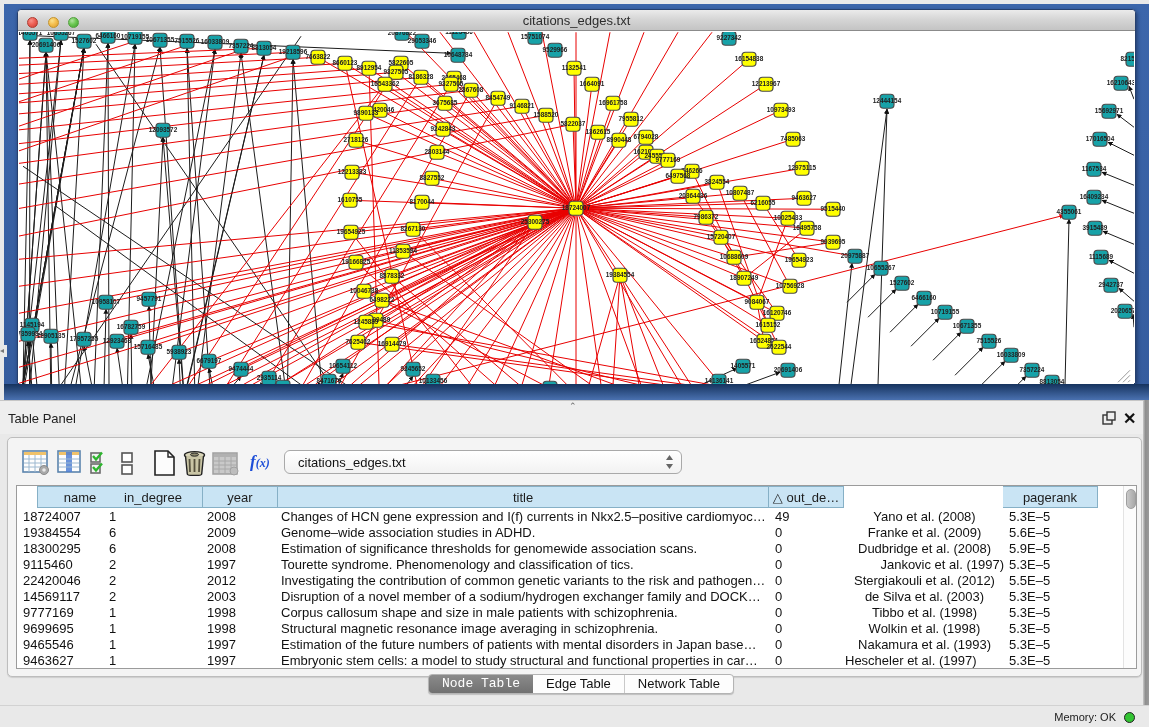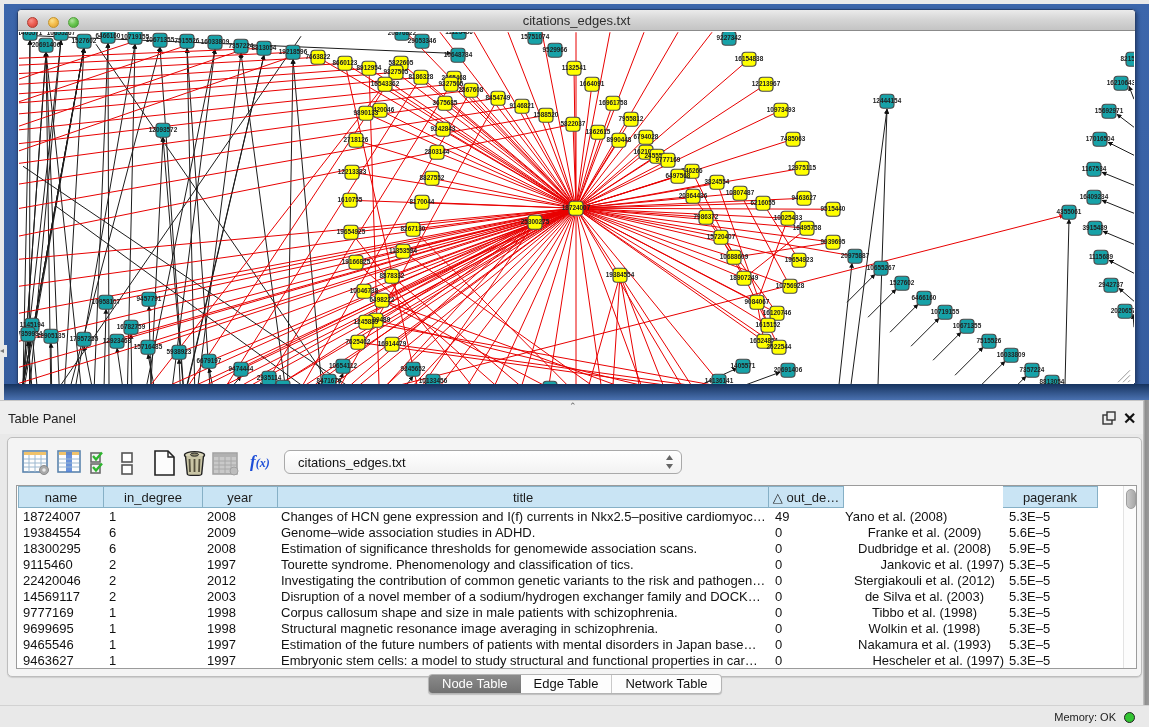--- a/index.html
+++ b/index.html
@@ -38,32 +38,32 @@
 .ic { position:absolute; top:12px; height:26px; }
 #drop { position:absolute; left:276px; top:12px; width:398px; height:24px; background:linear-gradient(#ffffff,#f2f2f2);
   border:1px solid #a9a9a9; border-radius:6px; }
 #drop .txt { position:absolute; left:13px; top:4px; font-size:13px; color:#111; }
 #drop .arr { position:absolute; right:7px; top:3px; }
 
 #tbl { position:absolute; left:8px; top:47px; width:1121px; height:184px; background:#fff; border:1px solid #9b9b9b; }
 #thead { position:absolute; left:0; top:0; height:22px; width:1119px; }
 .th { position:absolute; top:0; height:22px; background:#c9e4f4; border-right:1px solid #86b0c6; border-top:1px solid #86b0c6; border-bottom:1px solid #86b0c6;
   font-size:13px; color:#1c1c1c; text-align:center; line-height:22px; }
-.th:first-child { border-left:1px solid #86b0c6; }
+.th:first-child { border-left:1px solid #86b0c6;margin-left:19px; }
 #rows { position:absolute; left:0; top:23px; font-size:13px; color:#111; }
 .tr { position:absolute; height:16px; white-space:nowrap; }
 .td { position:absolute; top:0; }
 
 #sb { position:absolute; left:1106px; top:0px; width:13px; height:182px; background:#fcfcfc; border-left:1px solid #e3e3e3;}
 #sb .thumb { position:absolute; left:2px; top:3px; width:10px; height:20px; background:linear-gradient(90deg,#c9c9c9,#a8a8a8); border-radius:6px; border:1px solid #9e9e9e;}
 
 #tabs { position:absolute; left:428px; top:674px; height:20px; display:flex; border:1px solid #b4b4b4; border-radius:4px;
   background:#fdfdfd; box-shadow:0 1px 1px rgba(0,0,0,.18); overflow:hidden;}
 .tab { font-size:13px; padding:1px 13px 0 13px; height:19px; color:#111; }
-.tab.sel { background:linear-gradient(#8b8b8b,#6f6f6f); color:#fff; }
+.tab.sel { background:linear-gradient(#8b8b8b,#6f6f6f); color:#fff;font-family:Liberation Mono, monospace; }
 .tab.mid { border-right:1px solid #c9c9c9; }
 
 #status { position:absolute; left:0; top:705px; width:1149px; height:22px; background:#e9e9e9; border-top:1px solid #d2d2d2;}
 #status .mem { position:absolute; right:33px; top:5px; font-size:11px; color:#222; }
 #status .dot { position:absolute; right:14px; top:6px; width:11px; height:11px; border-radius:50%;
   background:#33c433; border:1px solid #222; }
 </style>
 </head>
 <body>
 <div id="app">
@@ -715,21 +715,21 @@
 <div class="th" style="left:752px;width:75px">△ out_de…</div>
 <div class="th" style="left:986px;width:95px">pagerank</div>
           </div>
         <div id="rows">
             <div class="tr" style="top:0px">
               <span class="td" style="left:6px">18724007</span>
               <span class="td" style="left:92px">1</span>
               <span class="td" style="left:190px">2008</span>
               <span class="td" style="left:264px">Changes of HCN gene expression and I(f) currents in Nkx2.5–positive cardiomyoc…</span>
               <span class="td" style="left:758px">49</span>
-              <span class="td" style="left:828px;width:159px;text-align:left">Yano et al. (2008)</span>
+              <span class="td" style="left:828px;width:159px;text-align:center">Yano et al. (2008)</span>
               <span class="td" style="left:992px">5.3E–5</span>
             </div>
 <div class="tr" style="top:16px">
               <span class="td" style="left:6px">19384554</span>
               <span class="td" style="left:92px">6</span>
               <span class="td" style="left:190px">2009</span>
               <span class="td" style="left:264px">Genome–wide association studies in ADHD.</span>
               <span class="td" style="left:758px">0</span>
               <span class="td" style="left:828px;width:159px;text-align:center">Franke et al. (2009)</span>
               <span class="td" style="left:992px">5.6E–5</span>
@@ -796,21 +796,21 @@
               <span class="td" style="left:758px">0</span>
               <span class="td" style="left:828px;width:159px;text-align:center">Nakamura et al. (1993)</span>
               <span class="td" style="left:992px">5.3E–5</span>
             </div>
 <div class="tr" style="top:144px">
               <span class="td" style="left:6px">9463627</span>
               <span class="td" style="left:92px">1</span>
               <span class="td" style="left:190px">1997</span>
               <span class="td" style="left:264px">Embryonic stem cells: a model to study structural and functional properties in car…</span>
               <span class="td" style="left:758px">0</span>
-              <span class="td" style="left:828px;width:159px;text-align:right">Hescheler et al. (1997)</span>
+              <span class="td" style="left:828px;width:159px;text-align:left">Hescheler et al. (1997)</span>
               <span class="td" style="left:992px">5.3E–5</span>
             </div>
           </div>
         <div id="sb">
             <div class="thumb"></div>
           </div>
       </div>
     </div>
   </div>
   <div id="tabs">

